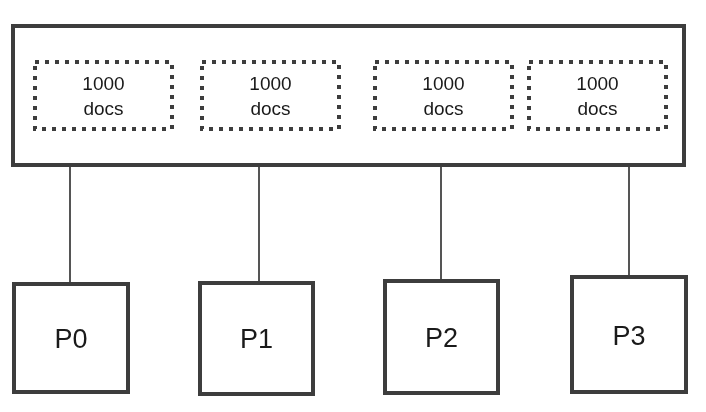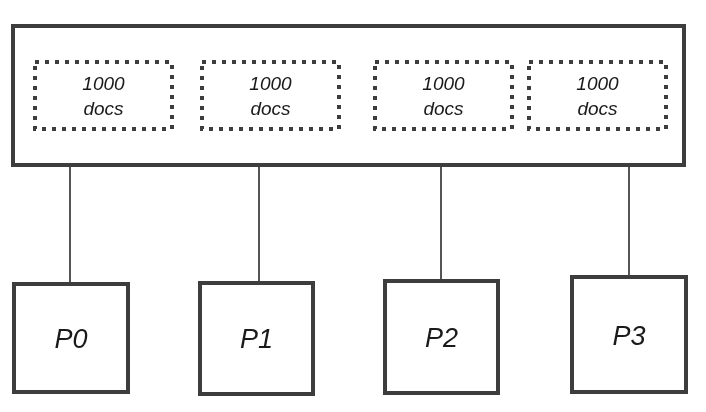--- a/index.html
+++ b/index.html
@@ -9,21 +9,20 @@
   }
   body {
     font-family: "Liberation Sans", sans-serif;
   }
   #canvas {
     position: relative;
     width: 706px;
     height: 412px;
     background: #ffffff;
     overflow: hidden;
-    font-style: italic;
   }
   #diagram-svg {
     position: absolute;
     left: 0;
     top: 0;
     width: 706px;
     height: 412px;
     display: block;
   }
   .shard-label,

